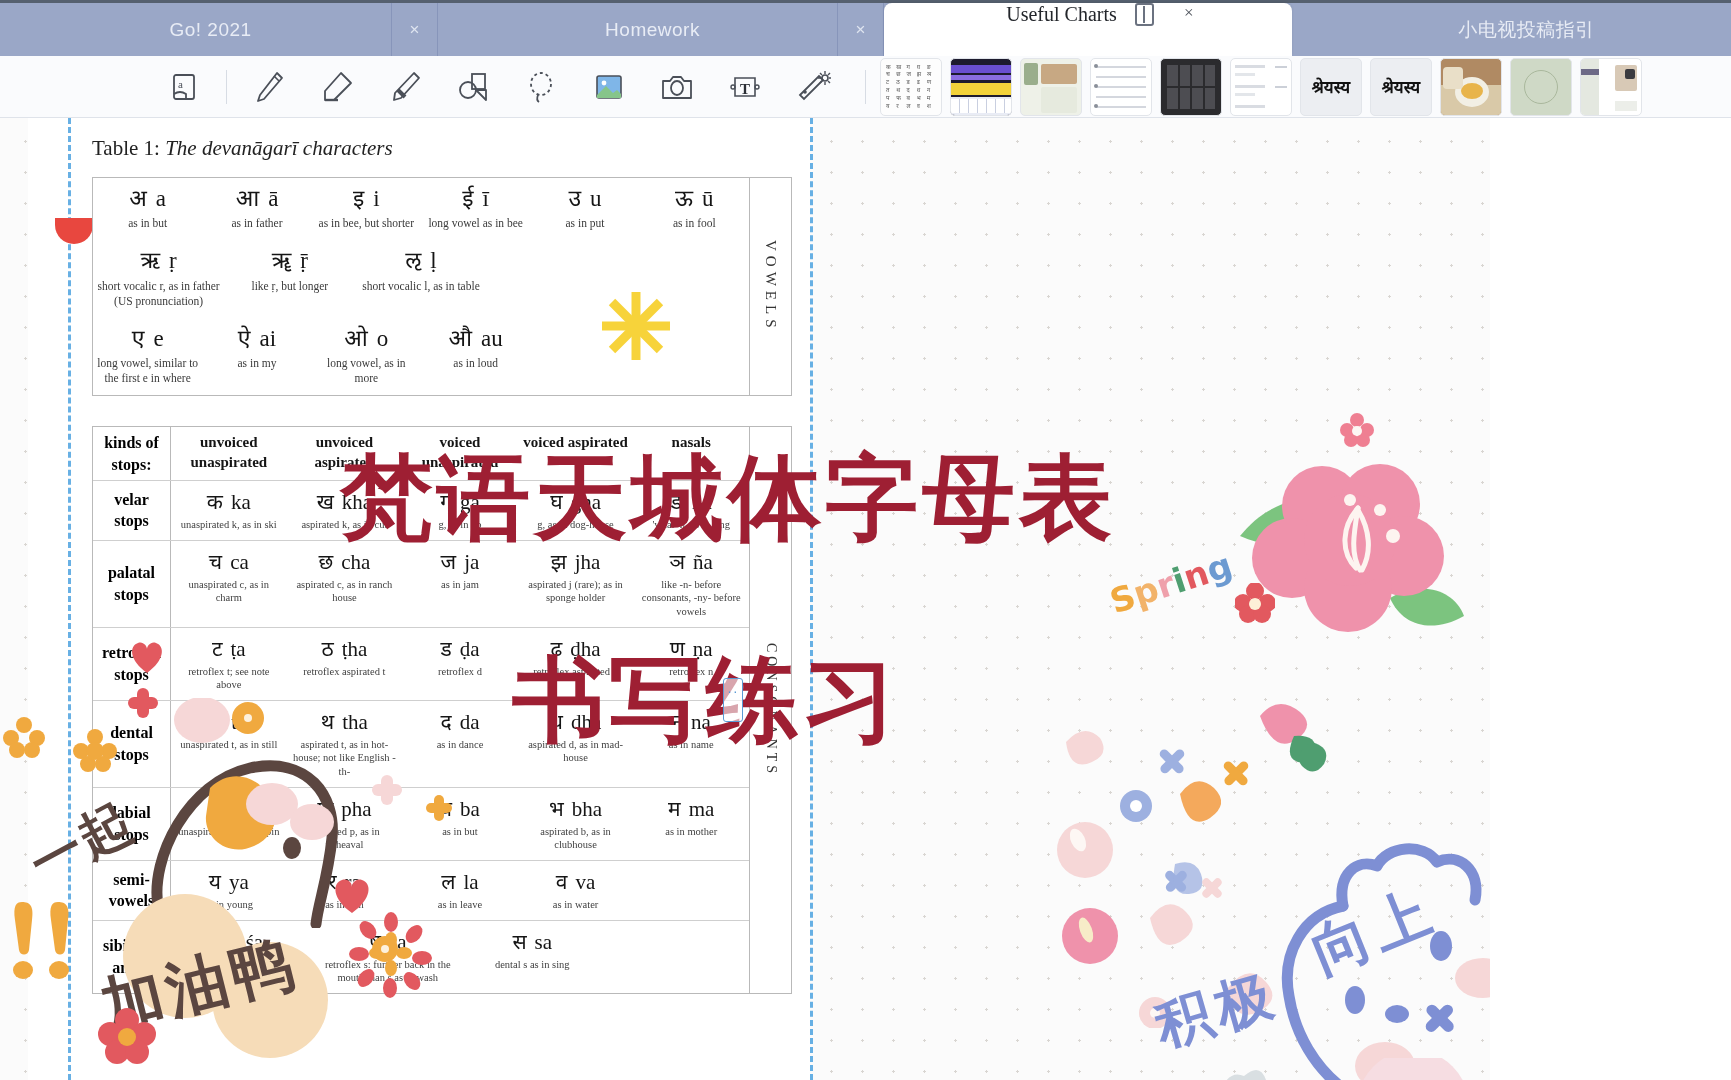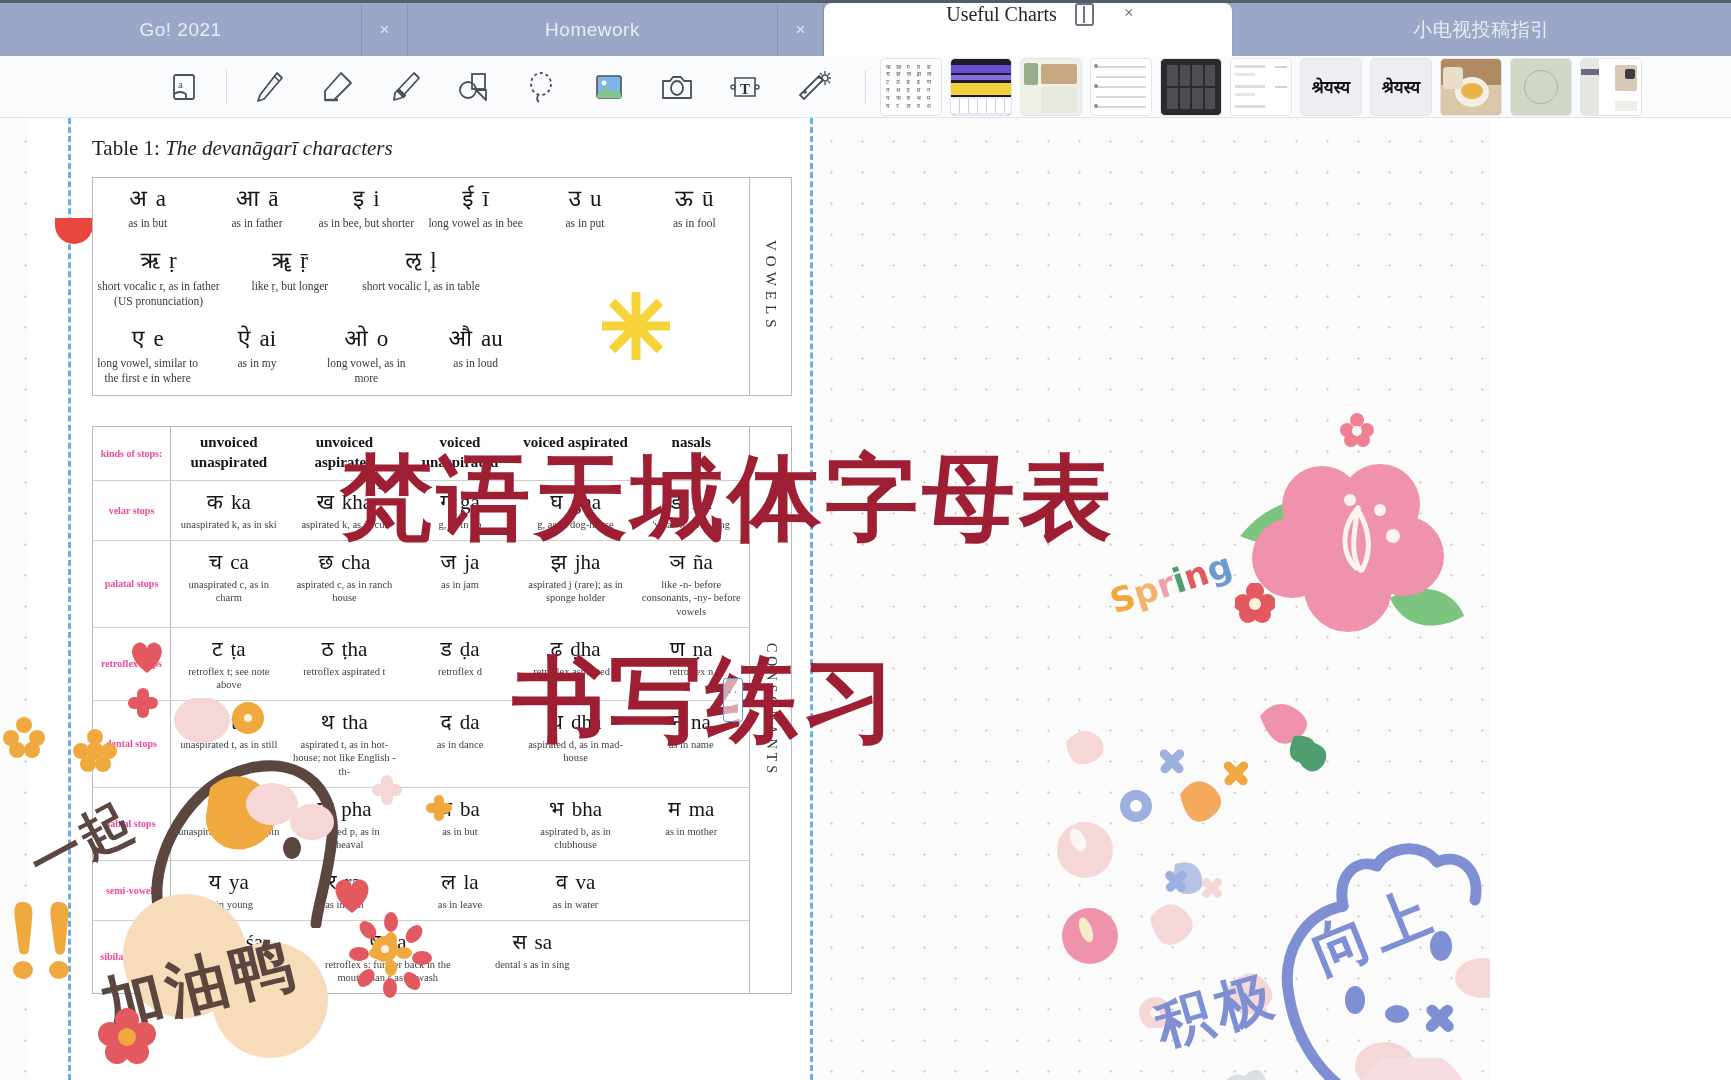--- a/index.html
+++ b/index.html
@@ -19,21 +19,21 @@
     display: flex; align-items: stretch;
   }
   .tab {
     position: relative;
     display: flex; align-items: center; justify-content: center;
     color: #e8ecf5; font-size: 19px; letter-spacing: .5px;
     border-right: 1px solid #8795ba;
     padding: 0 10px;
     white-space: nowrap;
   }
-  .tab-inactive { flex: 0 0 auto; }
+  .tab-inactive { flex: 0 0 auto; margin-left: 30px; }
   .tab-close {
     width: 46px; display:flex; align-items:center; justify-content:center;
     color:#dfe5f0; font-size:17px; border-right:1px solid #8795ba;
   }
   .tab-active {
     background: #ffffff; color: #23262b; font-size: 20px;
     border-right: none; border-radius: 8px 8px 0 0;
     display:flex; align-items:flex-start; justify-content:center;
     box-shadow: 0 -1px 3px rgba(0,0,0,.08);
     font-family: Liberation Serif, serif;
@@ -140,21 +140,21 @@
     width:42px; border-left:1px solid #b9b9b9;
     display:flex; align-items:center; justify-content:center;
     font-family:"Liberation Serif", serif; font-size:14px; letter-spacing:4px; color:#333;
     writing-mode: vertical-rl;
   }
   .crow { display:flex; border-bottom:1px solid #cfcfcf; }
   .crow:last-child { border-bottom:none; }
   .ckind {
     width:78px; flex:0 0 78px; border-right:1px solid #b9b9b9;
     display:flex; flex-direction:column; align-items:center; justify-content:center;
-    font-family:"Liberation Serif", serif; font-weight:bold; font-size:10px; color:#ec4899;
+    font-family:"Liberation Serif", serif; font-weight:bold; font-size:16px; color:#000000;
     line-height:1.35; text-align:center; padding:4px 2px;
   }
   .ccell { flex:1 1 0; padding:6px 5px 8px; text-align:center; }
   .cchar { font-family:"DejaVu Sans", sans-serif; font-size:21px; color:#151515; white-space:nowrap; }
   .cchar .tr { font-family:"Liberation Serif", serif; font-size:21px; margin-left:8px; }
   .chdr { font-family:"Liberation Serif", serif; font-weight:bold; font-size:15px; color:#151515; line-height:1.3; }
   .cgloss { font-family:"Liberation Serif", serif; font-size:10.5px; color:#3f3f3f; line-height:1.3; margin-top:3px; }
 
   
   .ink { position:absolute; inset:0; pointer-events:none; }

